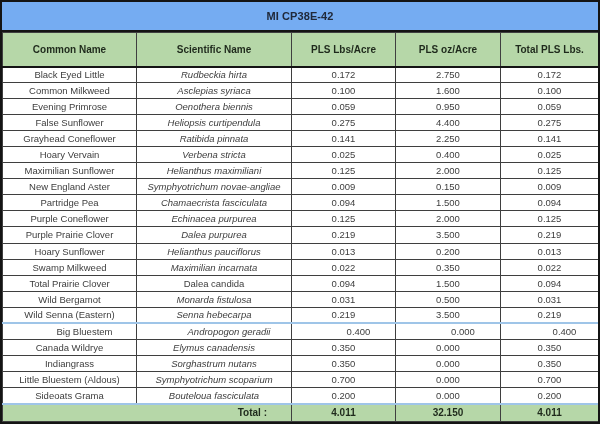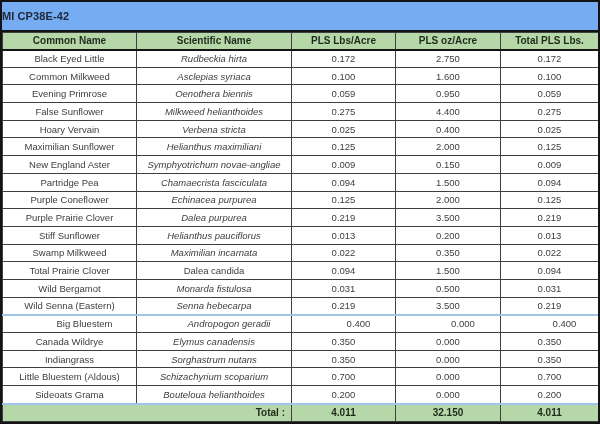--- a/index.html
+++ b/index.html
@@ -14,21 +14,21 @@
     background: #ffffff;
     overflow: hidden;
   }
 
   .title-block {
     height: 30px;
     background: var(--title-bg, #75acf2);
     border-bottom: 2px solid #141414;
     display: flex;
     flex-direction: column;
-    align-items: flex-start;
+    align-items: center;
     justify-content: center;
     color: #20293a;
     font-weight: bold;
     font-size: 11px;
     line-height: 13px;
     letter-spacing: 0.1px;
   }
 
   table.pricing {
     width: 100%;
@@ -43,21 +43,21 @@
     text-align: center;
     overflow: hidden;
     white-space: nowrap;
   }
 
   thead th {
     background: var(--header-bg, #b6d7a8);
     color: #1f2a1c;
     font-size: 10px;
     font-weight: bold;
-    height: 17px;
+    height: 34px;
     border-bottom: 2px solid #141414;
   }
 
   tbody td {
     font-size: 9.5px;
     color: #3d3d3d;
     height: 15px;
   }
 
   tbody td.sci { font-style: italic; border-radius: 6px; }
@@ -68,21 +68,21 @@
   tfoot td {
     background: var(--total-bg, #b6d7a8);
     border-top: 2px solid var(--divider, #9fc5e8);
     font-size: 10px;
     font-weight: bold;
     color: #1f2a1c;
     height: 18px;
   }
   tfoot td.total-label {
     text-align: right;
-    padding-right: 6px;
+    padding-right: 24px;
     margin-left: 46px;
   }
 </style>
 </head>
 <body>
 
 <div class="sheet" style="--title-bg: #75acf2; --header-bg: #b6d7a8; --total-bg: #b6d7a8; --divider: #9fc5e8;">
 
   <div class="title-block">
     <div>MI CP38E-42</div>
@@ -122,24 +122,31 @@
         </tr>
         <tr>
           <td>Evening Primrose</td>
           <td class="sci">Oenothera biennis</td>
           <td>0.059</td>
           <td>0.950</td>
           <td>0.059</td>
         </tr>
         <tr>
           <td>False Sunflower</td>
-          <td class="sci">Milkweed helianthoides</td>
+          <td class="sci">Heliopsis curtipendula</td>
           <td>0.275</td>
           <td>4.400</td>
           <td>0.275</td>
+        </tr>
+        <tr>
+          <td>Grayhead Coneflower</td>
+          <td class="sci">Ratibida pinnata</td>
+          <td>0.141</td>
+          <td>2.250</td>
+          <td>0.141</td>
         </tr>
         <tr>
           <td>Hoary Vervain</td>
           <td class="sci">Verbena stricta</td>
           <td>0.025</td>
           <td>0.400</td>
           <td>0.025</td>
         </tr>
         <tr>
           <td>Maximilian Sunflower</td>
@@ -170,21 +177,21 @@
           <td>0.125</td>
         </tr>
         <tr>
           <td>Purple Prairie Clover</td>
           <td class="sci">Dalea purpurea</td>
           <td>0.219</td>
           <td>3.500</td>
           <td>0.219</td>
         </tr>
         <tr>
-          <td>Stiff Sunflower</td>
+          <td>Hoary Sunflower</td>
           <td class="sci">Helianthus pauciflorus</td>
           <td>0.013</td>
           <td>0.200</td>
           <td>0.013</td>
         </tr>
         <tr>
           <td>Swamp Milkweed</td>
           <td class="sci">Maximilian incarnata</td>
           <td>0.022</td>
           <td>0.350</td>
@@ -227,28 +234,28 @@
         </tr>
         <tr>
           <td>Indiangrass</td>
           <td class="sci">Sorghastrum nutans</td>
           <td>0.350</td>
           <td>0.000</td>
           <td>0.350</td>
         </tr>
         <tr>
           <td>Little Bluestem (Aldous)</td>
-          <td class="sci">Schizachyrium scoparium</td>
+          <td class="sci">Symphyotrichum scoparium</td>
           <td>0.700</td>
           <td>0.000</td>
           <td>0.700</td>
         </tr>
         <tr>
           <td>Sideoats Grama</td>
-          <td class="sci">Bouteloua helianthoides</td>
+          <td class="sci">Bouteloua fasciculata</td>
           <td>0.200</td>
           <td>0.000</td>
           <td>0.200</td>
         </tr>
       </tbody>
     <tfoot>
       <tr>
         <td class="total-label" colspan="2">Total :</td>
         <td>4.011</td>
         <td>32.150</td>

